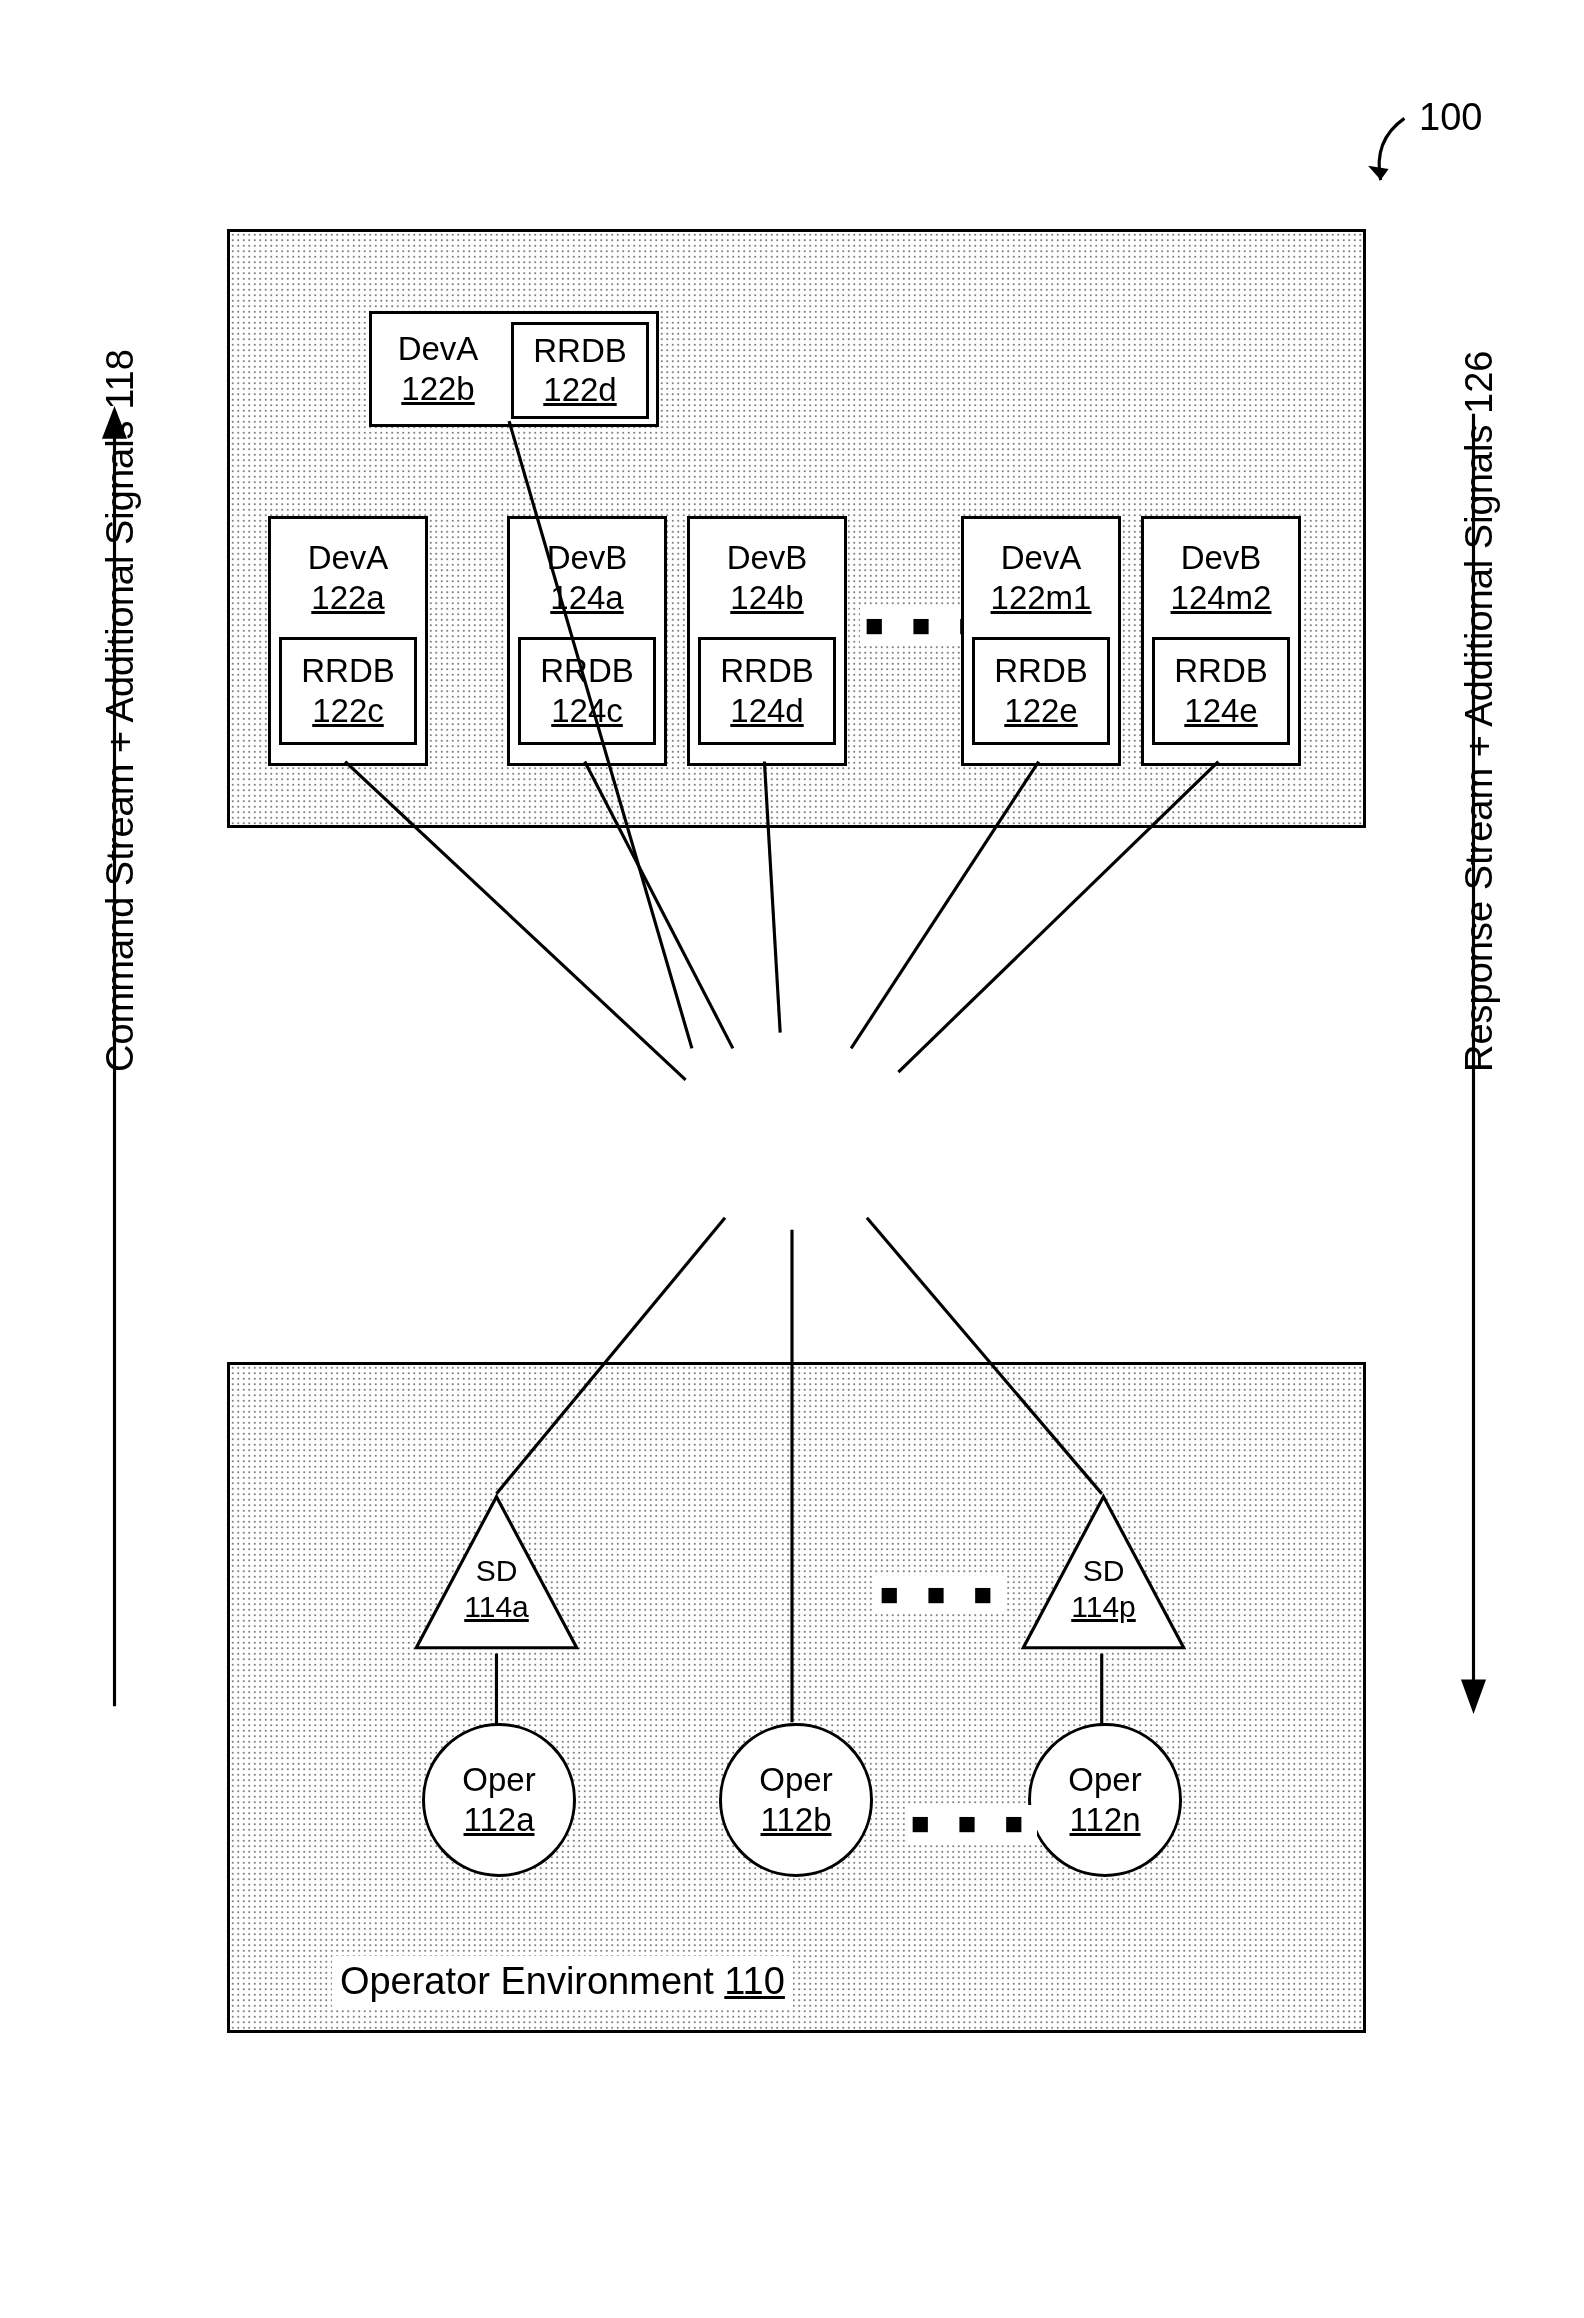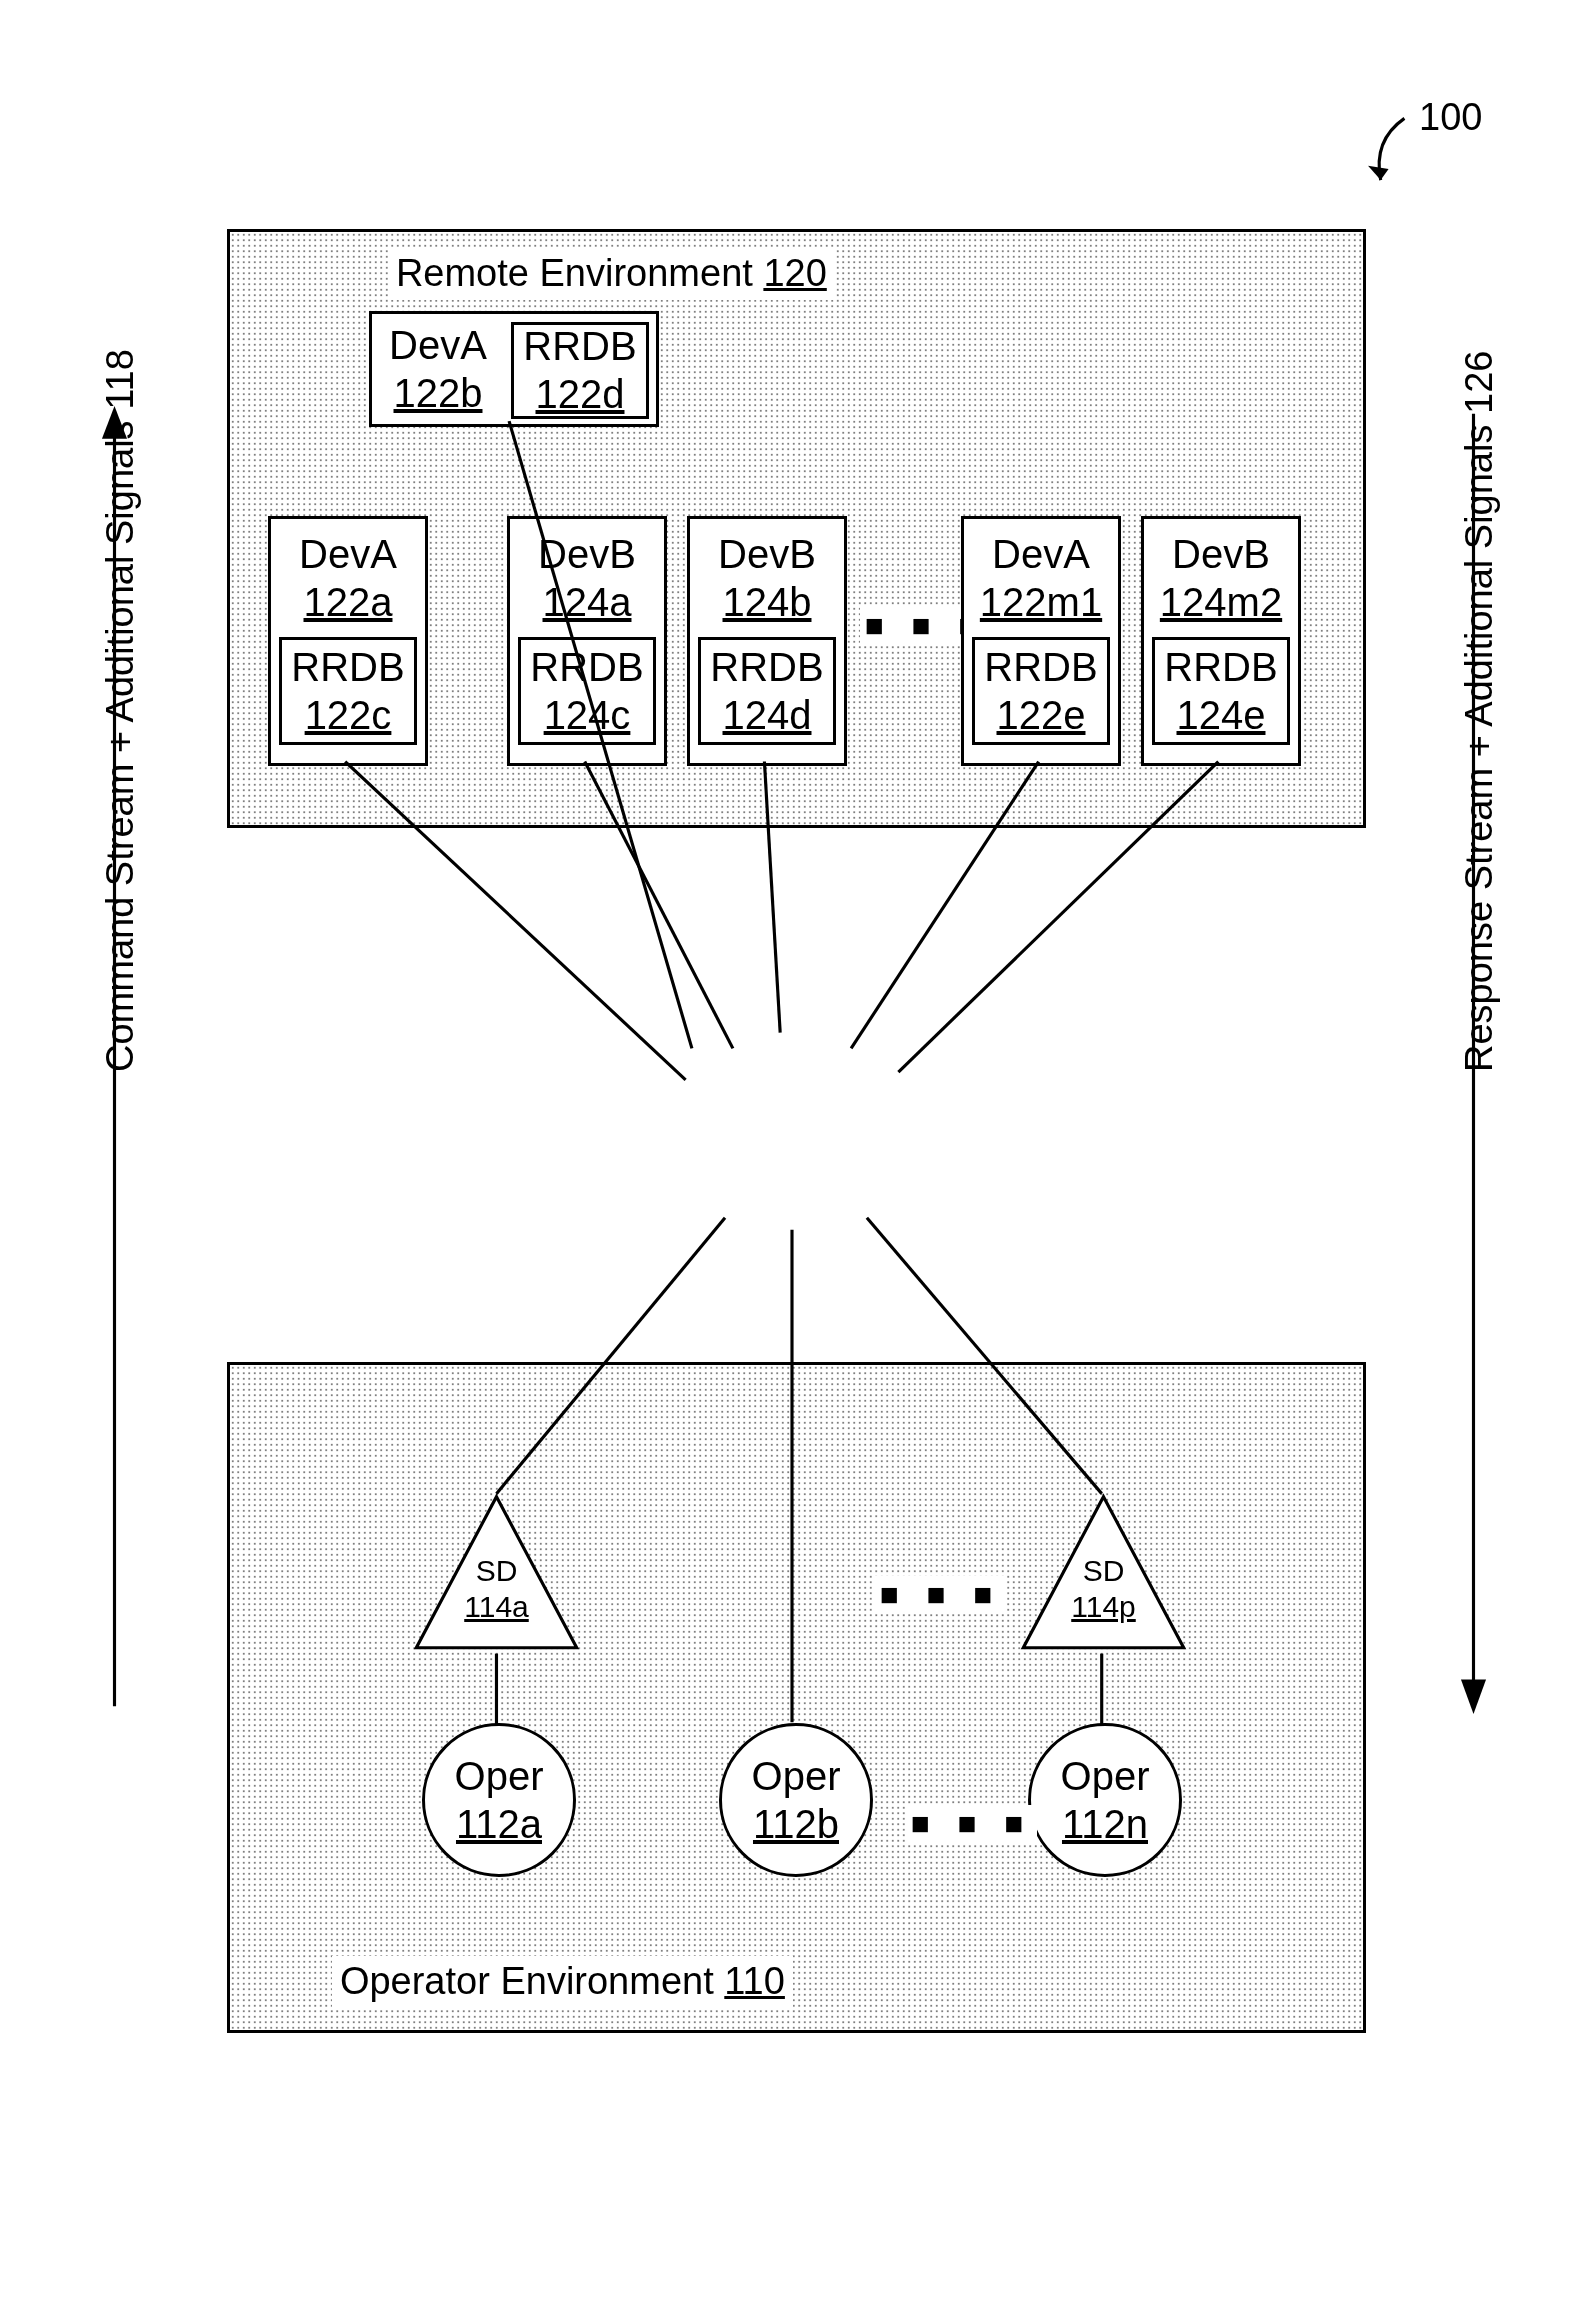--- a/index.html
+++ b/index.html
@@ -26,21 +26,21 @@
     border: 3.2px solid #000;
   }
   .center-text {
     display: flex;
     flex-direction: column;
     align-items: center;
     justify-content: center;
     text-align: center;
   }
   .lbl {
-    font-size: 40px;
+    font-size: 33px;
     line-height: 1.2;
   }
   .lbl-big {
     font-size: 38px;
     line-height: 1.2;
   }
   .u { text-decoration: underline; }
   .circle {
     border: 3.2px solid #000;
     border-radius: 50%;
@@ -66,23 +66,20 @@
   <div class="abs" style="left:1349px; top:101px;">
     <svg width="95" height="87" viewBox="0 0 120 110">
       <path d="M 40 100 Q 30 50 70 22" stroke="#000" stroke-width="4" fill="none"></path>
       <polygon points="40,100 24,82 50,86" fill="#000"></polygon>
     </svg>
   </div>
   <div class="abs lbl-big" style="left:1419px; top:95px;">100</div>
 
   <div class="abs hatched" style="left:227px; top:229px; width:1133px; height:593px;">
 
-    <div class="abs" style="left:158px; top:15.8px; background:#fff; padding:3.2px 7.9px;">
-      <span class="lbl-big">Remote Environment </span><span class="lbl-big u">120</span>
-    </div>
 
     <div class="abs box" style="left:139px; top:79px; width:284px; height:110px;">
       <div class="abs center-text" style="left:0; top:0; width:132px; height:110px;">
         <div class="lbl">DevA</div>
         <div class="lbl u">122b</div>
       </div>
       <div class="abs box center-text" style="left:139px; top:7.9px; width:132px; height:91px;">
         <div class="lbl">RRDB</div>
         <div class="lbl u">122d</div>
       </div>

